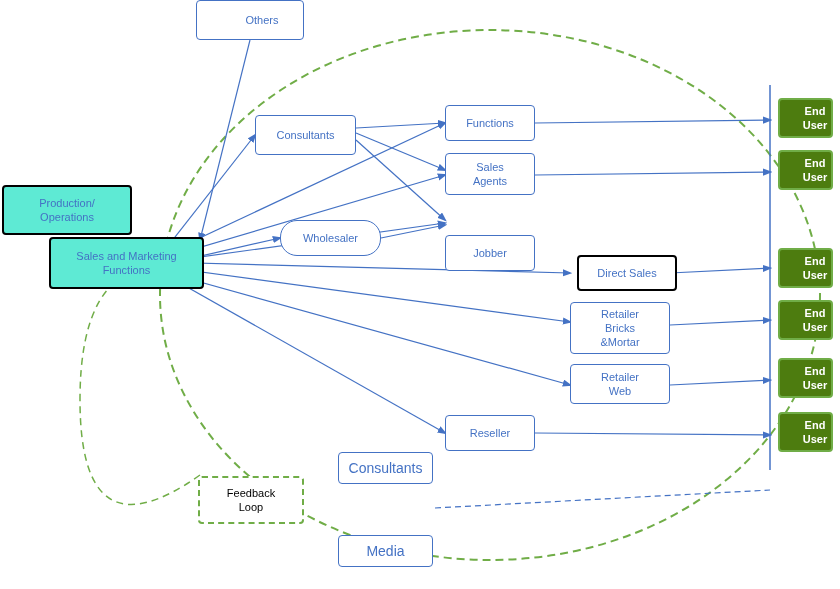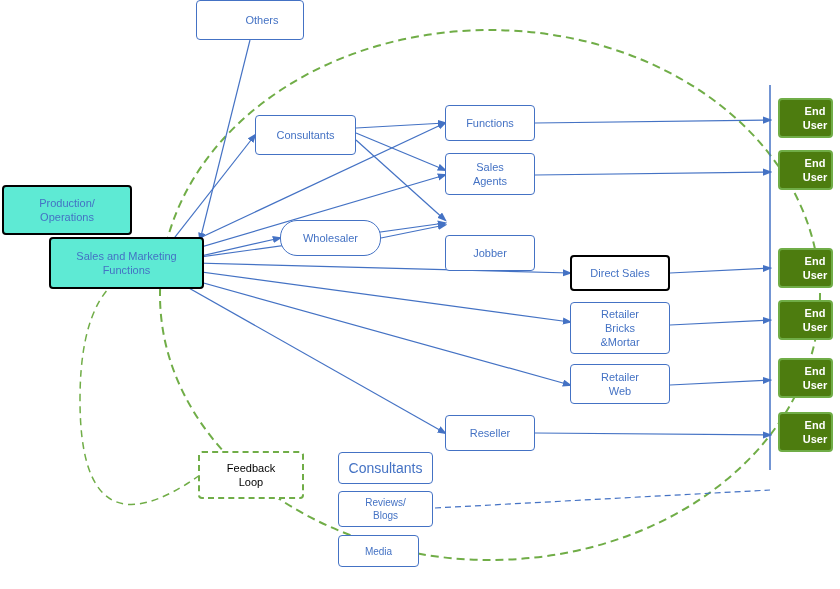--- a/index.html
+++ b/index.html
@@ -42,20 +42,21 @@
       border: 2px solid #70AD47;
       background: #4d7c0f;
       color: #fff;
       font-weight: bold;
       padding-left: 19px;
     }
     .node-black {
       border: 2px solid #000;
       color: #4472C4;
       background: #fff;
+      margin-left: 7px;
     }
     .node-black-outline {
       border: 2px solid #000;
       color: #000;
       background: #5eead4;
     }
     .node-dashed-green {
       border: 2px dashed #70AD47;
       color: #000;
       background: #fff;
@@ -163,29 +164,26 @@
   </div>
 
   <div class="node node-blue" style="left:445px;top:415px;width:90px;height:36px;">
     <span>Reseller</span>
   </div>
 
   <div class="node node-blue" style="left:338px;top:452px;width:95px;height:32px;font-size:14px;">
     <span>Consultants</span>
   </div>
 
-  <div class="node node-blue" style="left:338px;top:491px;width:95px;height:36px;font-size:10px;">
-    <span>Reviews/<br>Blogs</span>
-  </div>
-
-  <div class="node node-blue" style="left:338px;top:535px;width:81px;height:32px;font-size:10px;">
+
+  <div class="node node-blue" style="left:338px;top:535px;width:95px;height:32px;font-size:14px;">
     <span>Media</span>
   </div>
 
-  <div class="node node-dashed-green" style="left:198px;top:451px;width:106px;height:48px;">
+  <div class="node node-dashed-green" style="left:198px;top:476px;width:106px;height:48px;">
     <span>Feedback<br>Loop</span>
   </div>
 
   <div class="node node-black-outline" style="left:2px;top:185px;width:130px;height:50px;">
     <span style="color:#4472C4;">Production/<br>Operations</span>
   </div>
 
   <div class="node node-black-outline" style="left:2px;top:237px;width:155px;height:52px;margin-left:47px;">
     <span style="color:#4472C4;">Sales and Marketing<br>Functions</span>
   </div>

